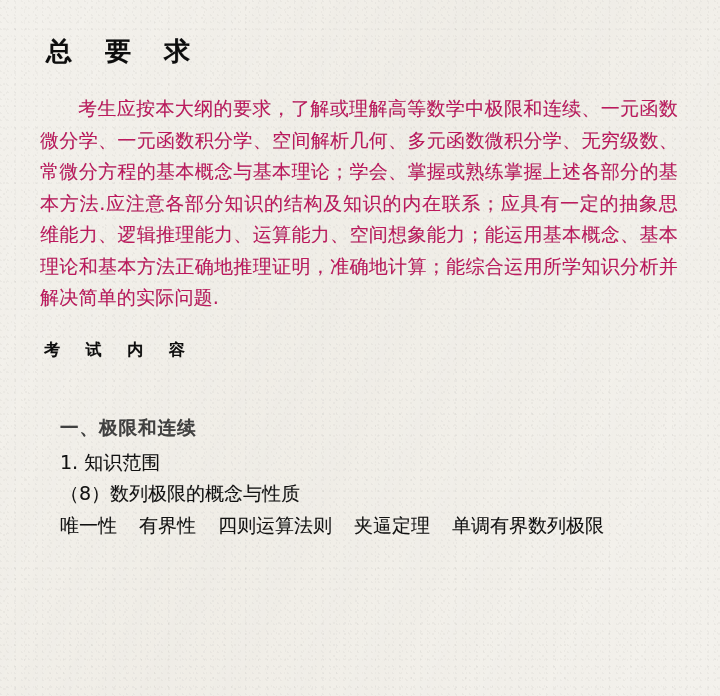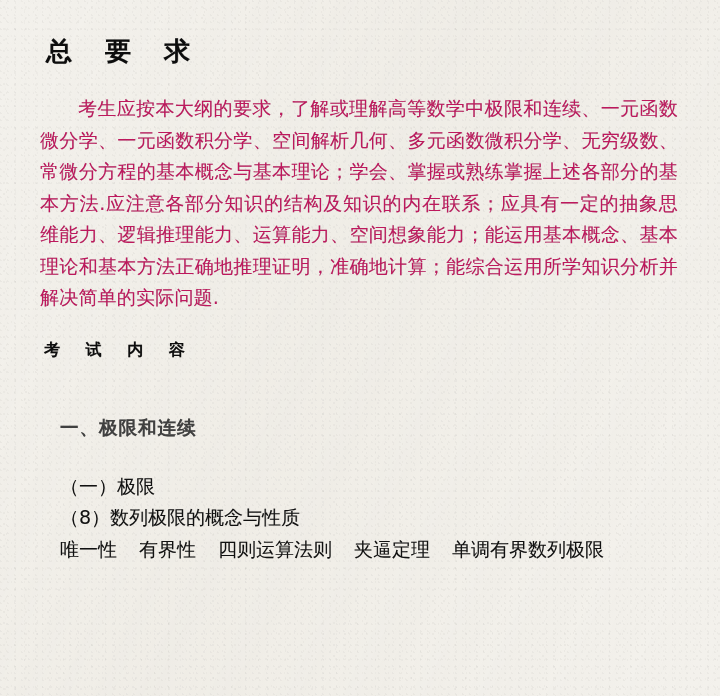--- a/index.html
+++ b/index.html
@@ -110,21 +110,21 @@
   <h1 class="doc-title">总 要 求</h1>
 
   <p class="body-text para-1 indent">考生应按本大纲的要求，了解或理解高等数学中极限和连续、一元函数微分学、一元函数积分学、空间解析几何、多元函数微积分学、无穷级数、常微分方程的基本概念与基本理论；学会、掌握或熟练掌握上述各部分的基本方法.应注意各部分知识的结构及知识的内在联系；应具有一定的抽象思维能力、逻辑推理能力、运算能力、空间想象能力；能运用基本概念、基本理论和基本方法正确地推理证明，准确地计算；能综合运用所学知识分析并解决简单的实际问题.</p>
 
 
   <h2 class="section-title">考 试 内 容</h2>
 
   <div class="outline">
     <div class="outline-h1">一、极限和连续</div>
     <div class="gap-small"></div>
-    <div class="outline-line l1">（一）极限</div>
+    <div class="outline-line">1. 知识范围</div>
     <div class="outline-line">（8）数列极限的概念与性质</div>
     <div class="outline-line spaced">
       <span>唯一性</span><span>有界性</span><span>四则运算法则</span><span>夹逼定理</span><span>单调有界数列极限</span>
     </div>
 
   </div>
 
 </div>
 
 </body></html>

